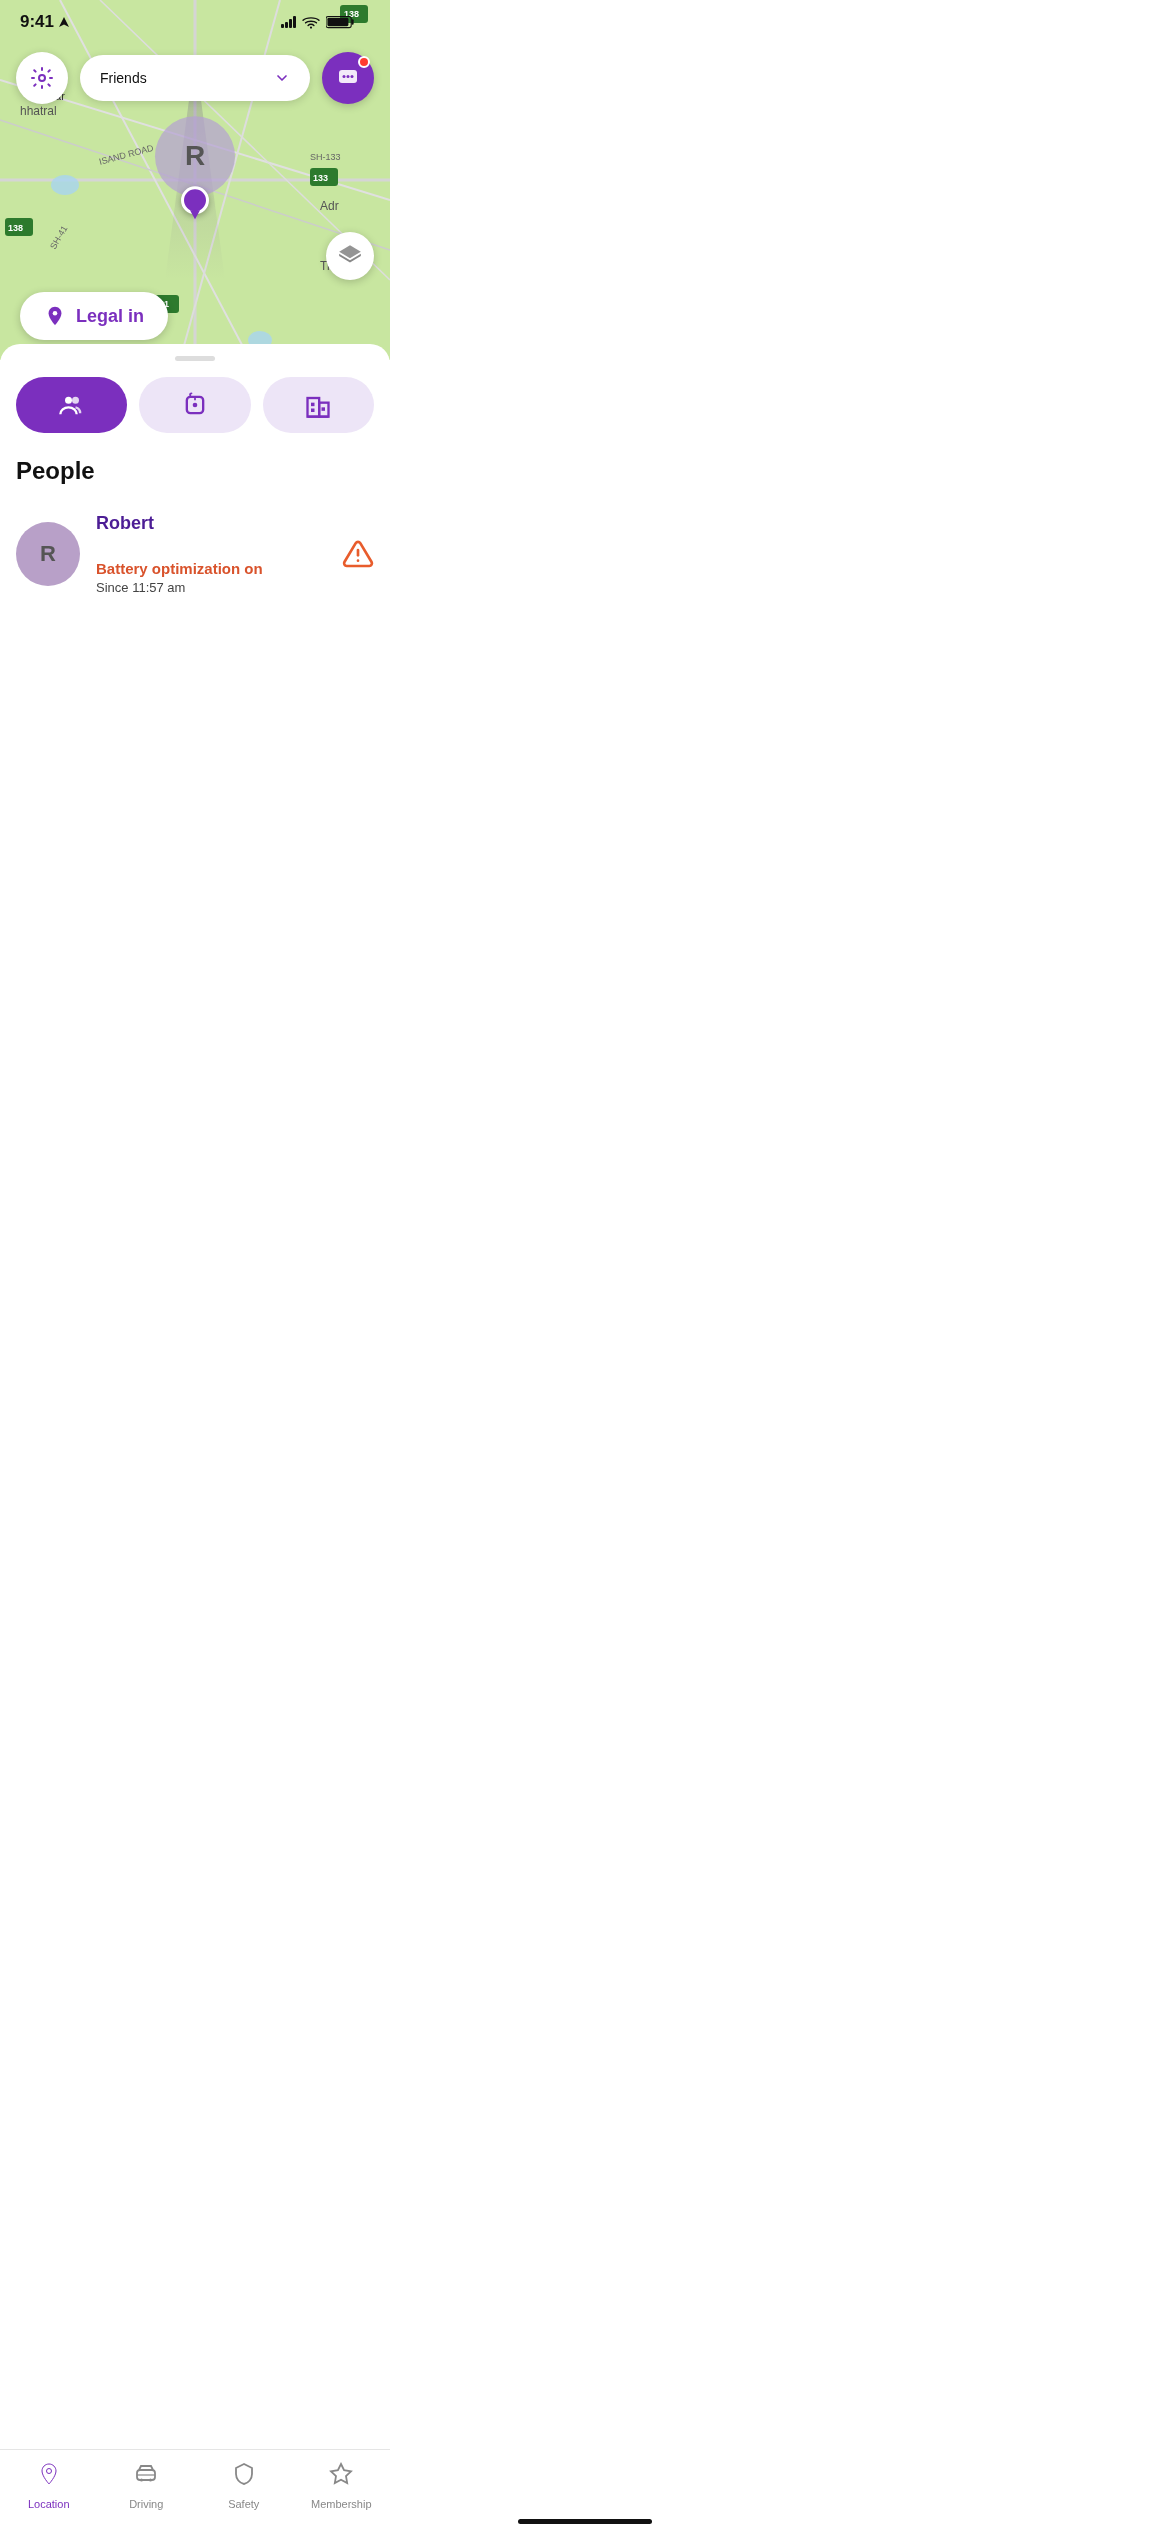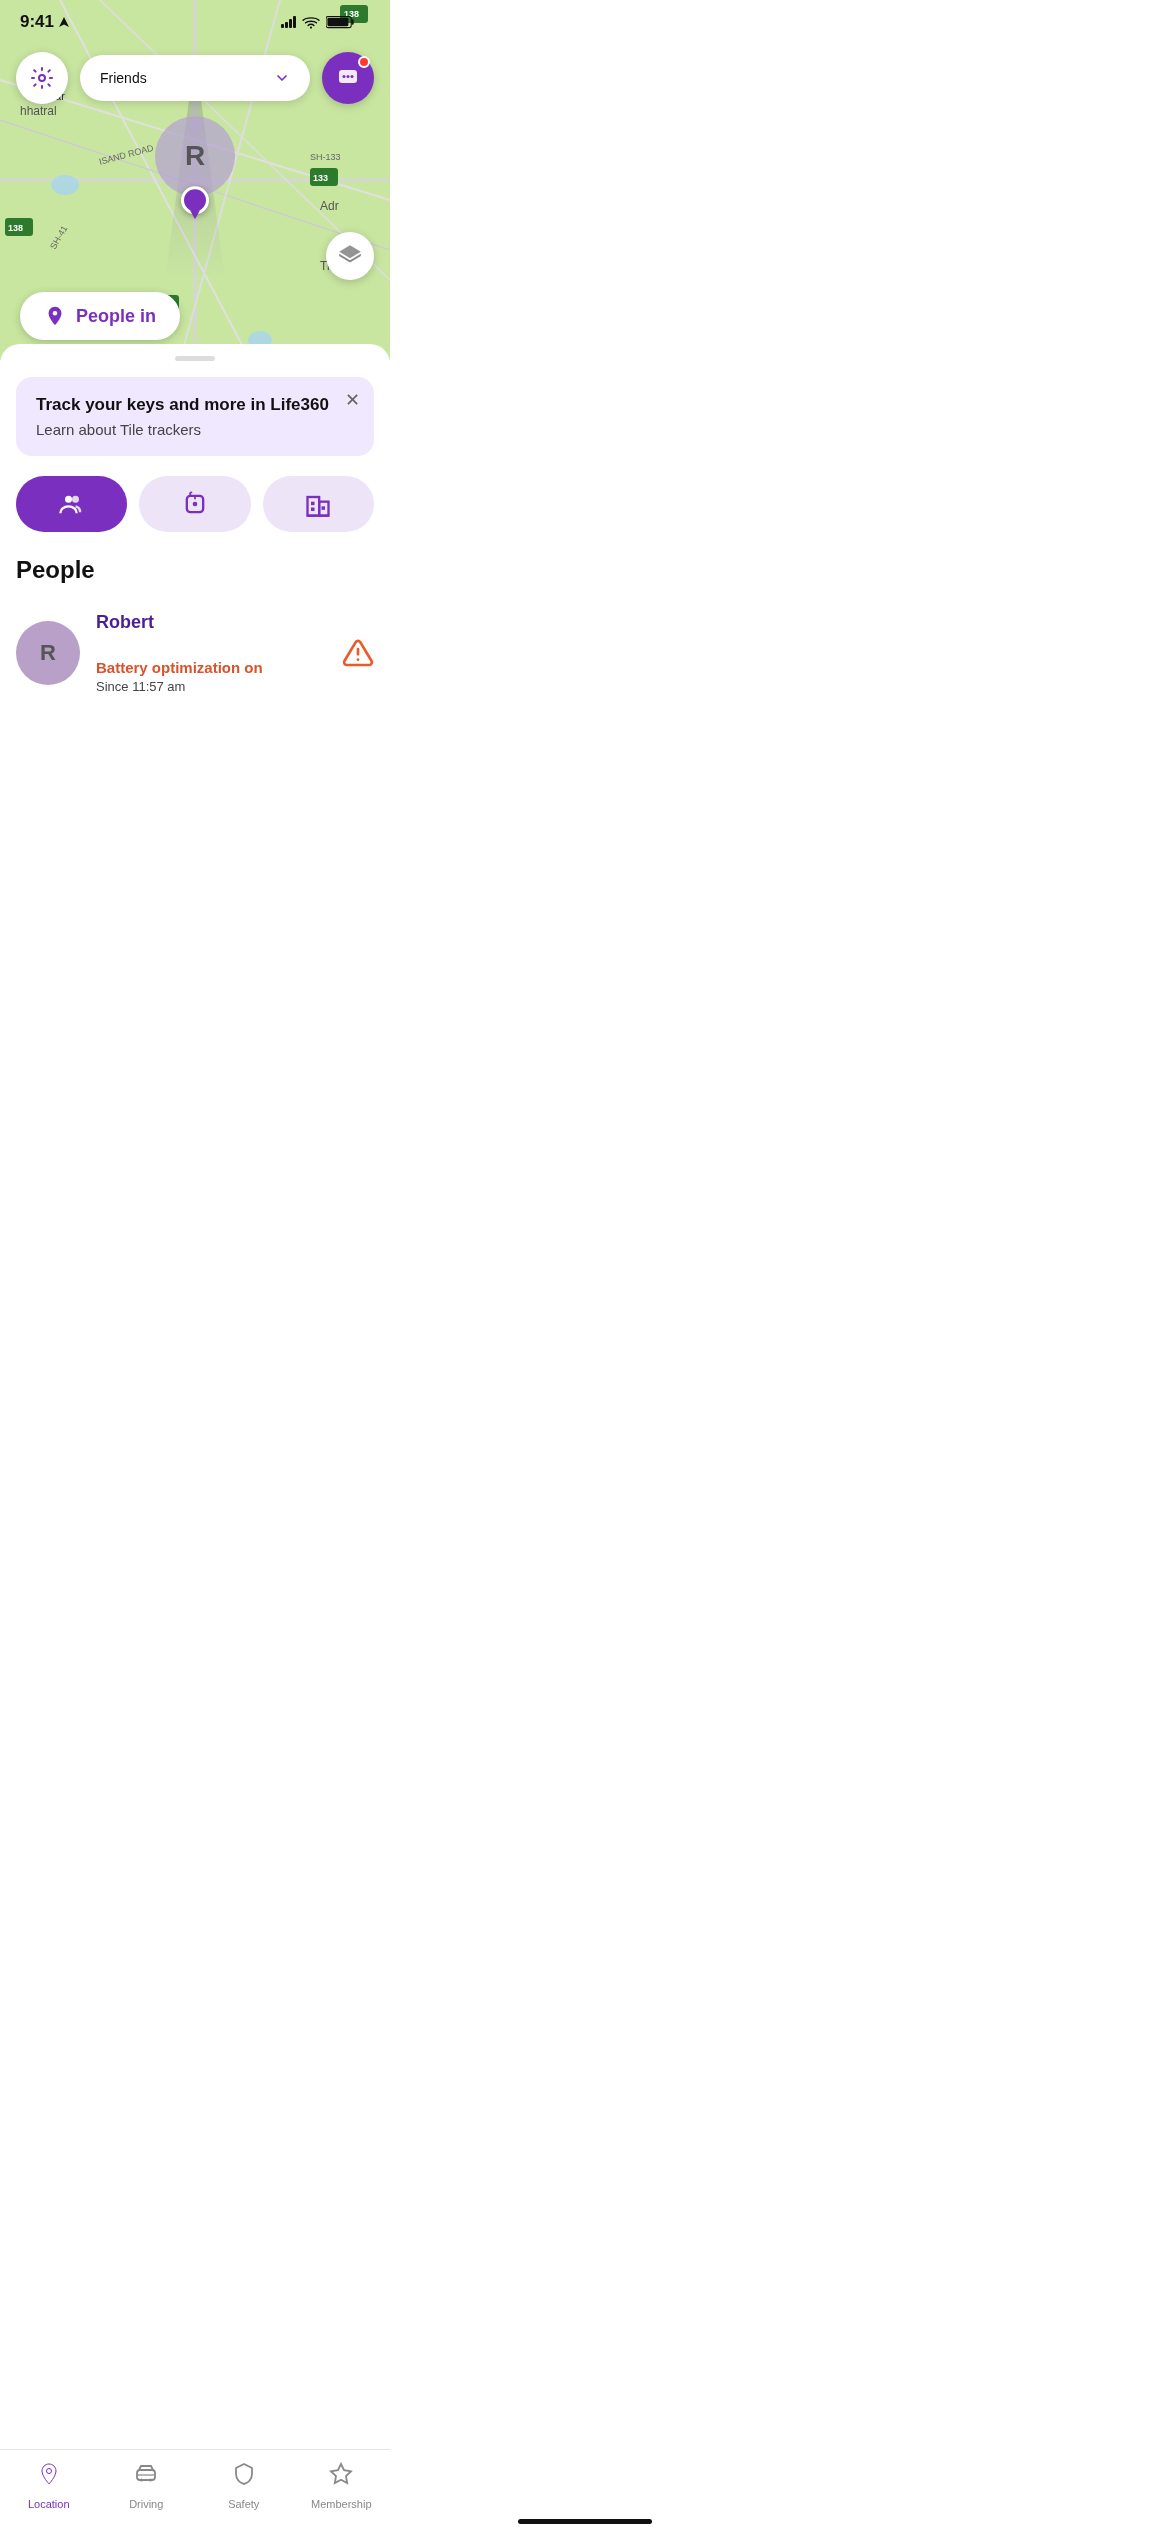--- a/index.html
+++ b/index.html
@@ -529,32 +529,27 @@
       <polygon points="12,16 22,10 22,12 12,18 2,12 2,10" fill="#555" opacity="0.7"></polygon>
     </svg>
   </button>
 
   
   <button class="checkin-btn">
     <svg width="22" height="22" viewBox="0 0 24 24" fill="none">
       <path d="M12 2C8.13 2 5 5.13 5 9c0 5.25 7 13 7 13s7-7.75 7-13c0-3.87-3.13-7-7-7z" fill="#7b2fbe"></path>
       <circle cx="12" cy="9" r="2.5" fill="white"></circle>
     </svg>
-    <span>People in</span>
+    <span>Legal in</span>
   </button>
 </div>
 
 <div class="bottom-sheet">
   <div class="drag-handle"></div>
 
-  <div class="tile-banner">
-    <h3>Track your keys and more in Life360</h3>
-    <p>Learn about Tile trackers</p>
-    <button class="tile-close">✕</button>
-  </div>
 
   <div class="action-row">
     <button class="action-btn active">
       <svg width="28" height="28" viewBox="0 0 24 24" fill="none">
         <circle cx="9" cy="8" r="3" fill="white"></circle>
         <circle cx="15" cy="8" r="3" fill="white" opacity="0.8"></circle>
         <path d="M2 20c0-3.31 3.13-6 7-6s7 2.69 7 6" stroke="white" stroke-width="2" fill="none"></path>
         <path d="M15 14c2.2.5 4 2.3 4 5" stroke="white" stroke-width="2" fill="none" opacity="0.8"></path>
       </svg>
     </button>

